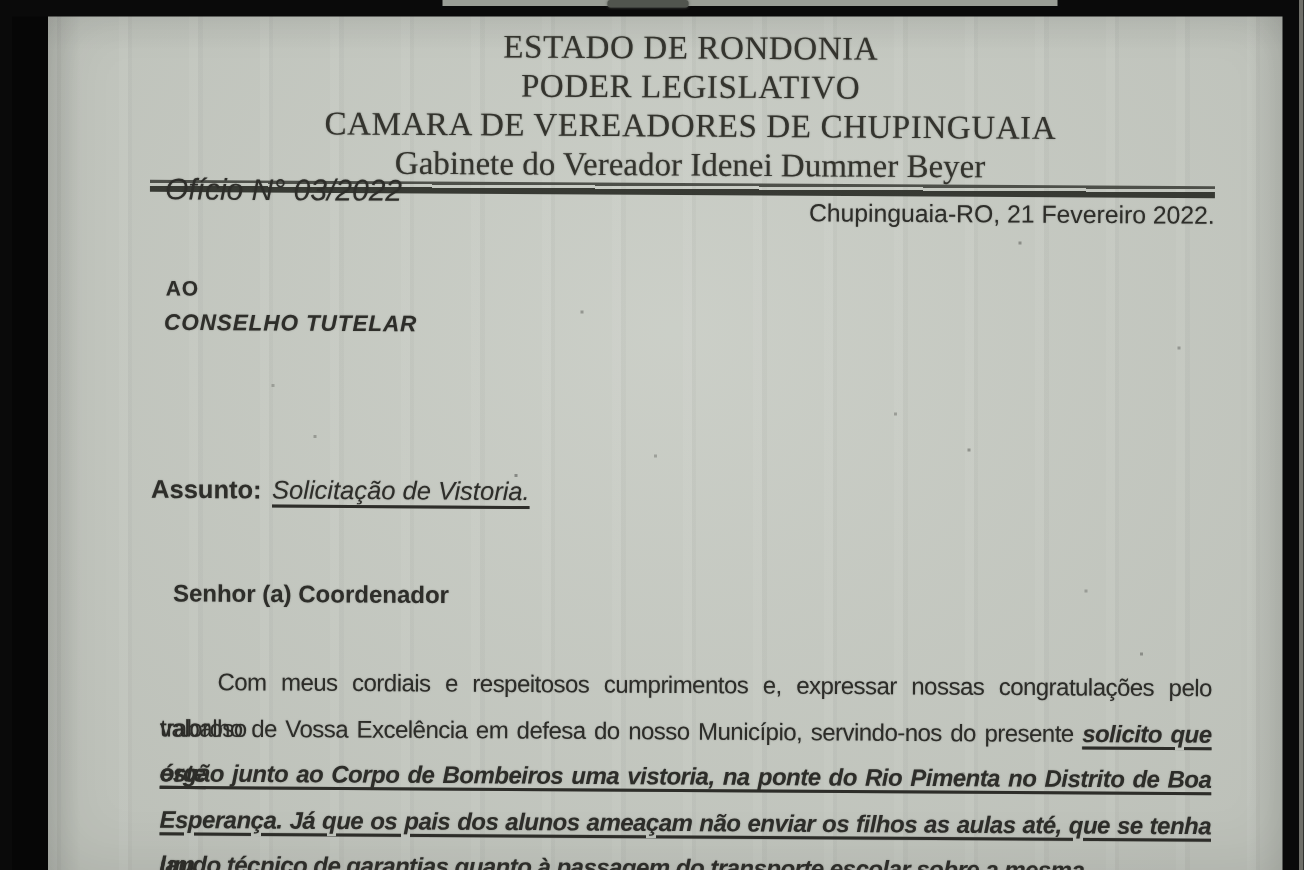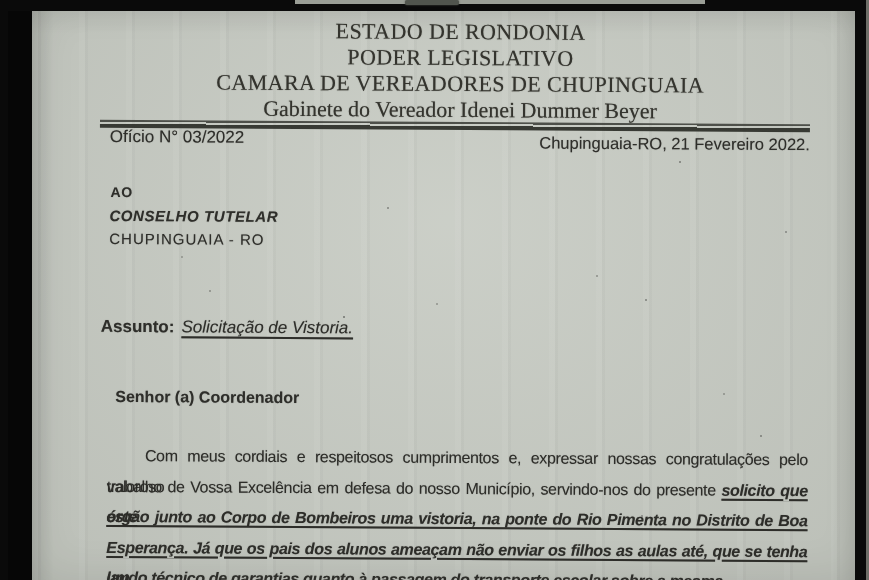--- a/index.html
+++ b/index.html
@@ -41,21 +41,21 @@
     text-shadow: 0 0 1px rgba(40,40,34,.55);
   }
   .hdr .caps { letter-spacing: .4px; }
 
   .rule {
     position: absolute; left: 76px; top: 120px; width: 710px; height: 8px;
     background: linear-gradient(to bottom, #43453f 0 2px, rgba(0,0,0,0) 2px 4px, #2b2d27 4px 8px);
     opacity: .92;
   }
 
-  .ofc   { left: 86px;  top: 127px; font-size: 17px; }
+  .ofc   { left: 86px;  top: 116px; font-size: 20px; font-style: italic; }
   .date  { right: 83px; top: 131px; font-size: 16.5px; }
 
   .rcp1  { left: 87px; top: 184px; font-size: 14px; font-weight: 600; letter-spacing: .6px; }
   .rcp2  { left: 86px; top: 207px; font-size: 15px; font-weight: 700; font-style: italic; letter-spacing: .6px; }
   .rcp3  { left: 86px; top: 230px; font-size: 15px; letter-spacing: 1px; }
 
   .subj  { left: 78px; top: 317px; font-size: 17px; }
   .subj-label { font-weight: 700; }
   .subj-value {
     font-style: italic; margin-left: 7px;
@@ -129,21 +129,20 @@
         <div>Gabinete do Vereador Idenei Dummer Beyer</div>
       </div>
 
       <div class="rule"></div>
 
       <div class="t ofc">Ofício N° 03/2022</div>
       <div class="t date">Chupinguaia-RO, 21 Fevereiro 2022.</div>
 
       <div class="t rcp1">AO</div>
       <div class="t rcp2">CONSELHO TUTELAR</div>
-      <div class="t rcp3">CHUPINGUAIA - RO</div>
 
       <div class="t subj">
         <span class="subj-label">Assunto:</span><span class="subj-value">Solicitação de Vistoria.</span>
       </div>
 
       <div class="t salut">Senhor (a) Coordenador</div>
 
       <div class="para">
         <div class="bl bl1"><span>Com meus cordiais e respeitosos cumprimentos e, expressar nossas congratulações pelo valoroso</span></div>
         <div class="bl"><span>trabalho de Vossa Excelência em defesa do nosso Município, servindo-nos do presente</span> <span class="emph">solicito que este</span></div>

